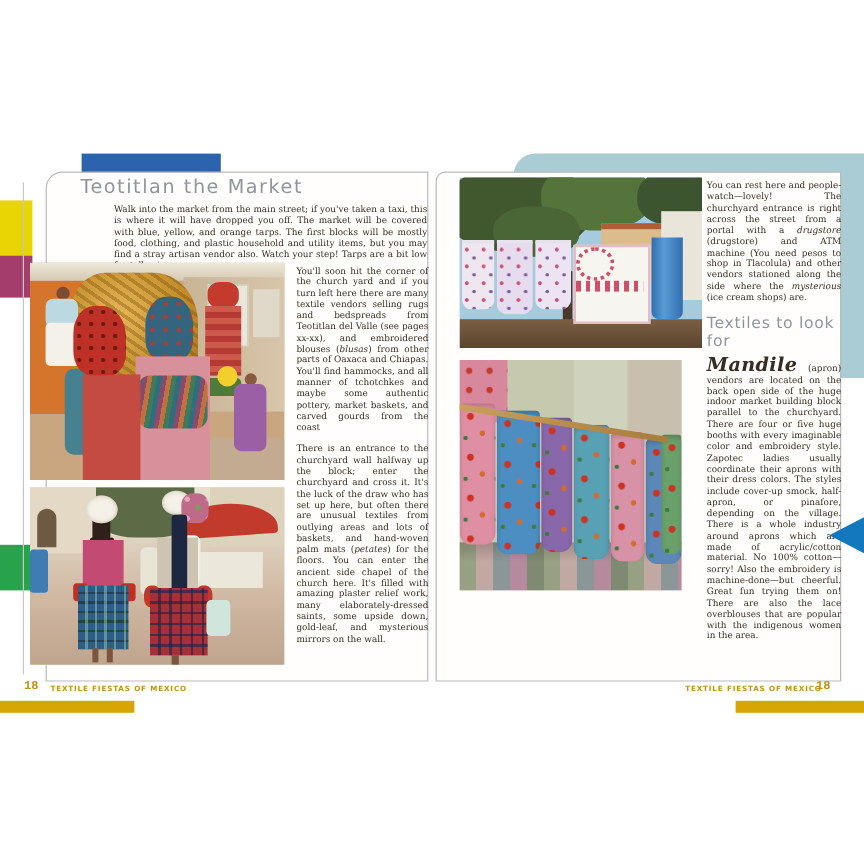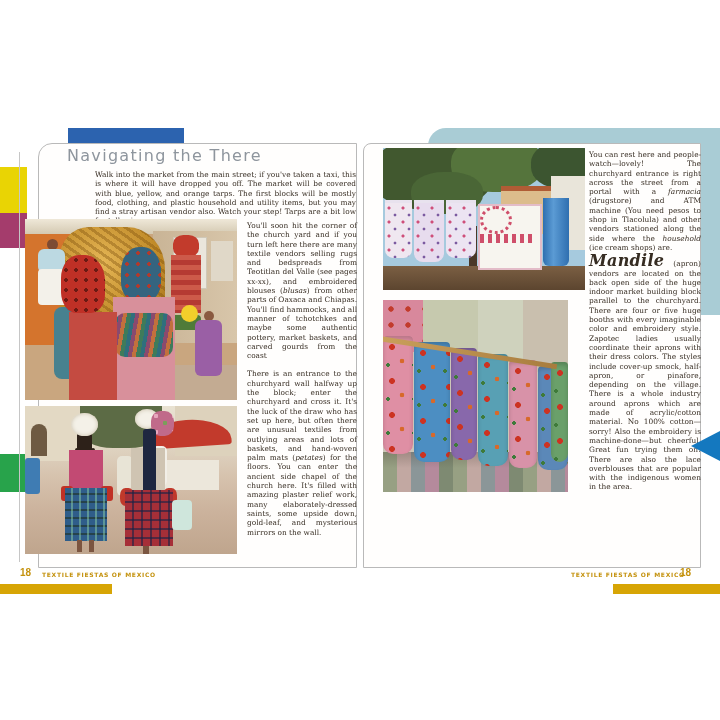--- a/index.html
+++ b/index.html
@@ -33,21 +33,21 @@
        color:#362c22; text-align:justify; }
   .intro { position:absolute; left:95px; top:170px; width:261px; }
   .colL { position:absolute; left:247px; top:221px; width:110px; }
   .colL p { margin-bottom:9px; }
   .colR { position:absolute; left:589px; top:150px; width:112px; }
   .colR p { margin-bottom:4px; }
   .r-i { font-style:italic; }
   .r-lead { font-weight:bold; font-style:italic; font-size:16px; letter-spacing:0.3px; }
 
   
-  .f-num { position:absolute; font-family:Liberation Sans, sans-serif; font-weight:bold;
+  .f-num { position:absolute; font-family:Liberation Mono, monospace; font-weight:bold;
        font-size:10px; color:#c4920e; }
   .f-title { position:absolute; font-family:"DejaVu Sans",sans-serif; font-weight:bold;
        font-size:6px; letter-spacing:0.7px; color:#c4920e; }
   .bar { position:absolute; top:584px; height:10px; background:#d7a505; }
   .bar-left { left:0; width:112px; }
   .bar-right { left:613px; width:107px; }
 
   
   .arrow-blue { position:absolute; right:0; top:431px; width:0; height:0;
       border-top:15px solid transparent; border-bottom:15px solid transparent;
@@ -195,21 +195,21 @@
   <div class="sq sq-yellow"></div>
   <div class="sq sq-magenta"></div>
   <div class="sq sq-green"></div>
   <div class="tab-blue"></div>
   <div class="teal-bg"></div>
   <div class="edge-line"></div>
 
   <div class="card card-left"></div>
   <div class="card card-right"></div>
 
-  <h1 class="page-title">Navigating the There</h1>
+  <h1 class="page-title">Teotitlan the Market</h1>
   <p class="body-text intro">Walk into the market from the main street; if you've taken a taxi, this is where it will have dropped you off. The market will be covered with blue, yellow, and orange tarps. The first blocks will be mostly food, clothing, and plastic household and utility items, but you may find a stray artisan vendor also. Watch your step! Tarps are a bit low for tall gringos.</p>
   <div class="colL">
     <p class="body-text"><span>You'll soon hit the corner of the church yard and if you turn left here there are many textile vendors selling rugs and bedspreads from Teotitlan del Valle (see pages xx-xx), and embroidered blouses (</span><span class="r-i">blusas</span><span>) from other parts of Oaxaca and Chiapas. You'll find hammocks, and all manner of tchotchkes and maybe some authentic pottery, market baskets, and carved gourds from the coast</span></p>
     <p class="body-text"><span>There is an entrance to the churchyard wall halfway up the block; enter the churchyard and cross it. It's the luck of the draw who has set up here, but often there are unusual textiles from outlying areas and lots of baskets, and hand-woven palm mats (</span><span class="r-i">petates</span><span>) for the floors. You can enter the ancient side chapel of the church here. It's filled with amazing plaster relief work, many elaborately-dressed saints, some upside down, gold-leaf, and mysterious mirrors on the wall.</span></p>
   </div>
 
   <div class="photo photo-l1">
     <div class="l1-wall"></div>
     <div class="l1-roof"></div>
     <div class="l1-bgr"></div>
@@ -260,21 +260,22 @@
     <div class="l2-blouse2"></div>
     <div class="l2-sash"></div>
     <div class="l2-pompom1"></div>
     <div class="l2-pompom2"></div>
     <div class="l2-skirt2"></div>
     <div class="l2-bag"></div>
     <div class="l2-legs2"></div>
   </div>
 
   <div class="colR">
-    <p class="body-text"><span>You can rest here and people-watch—lovely! The churchyard entrance is right across the street from a portal with a </span><span class="r-i">farmacia</span><span> (drugstore) and ATM machine (You need pesos to shop in Tlacolula) and other vendors stationed along the side where the </span><span class="r-i">household</span><span> (ice cream shops) are.</span></p>
+    <p class="body-text"><span>You can rest here and people-watch—lovely! The churchyard entrance is right across the street from a portal with a </span><span class="r-i">drugstore</span><span> (drugstore) and ATM machine (You need pesos to shop in Tlacolula) and other vendors stationed along the side where the </span><span class="r-i">mysterious</span><span> (ice cream shops) are.</span></p>
+    <h2 class="section-title">Textiles to look for</h2>
     <p class="body-text"><span class="r-lead">Mandile</span><span> (apron) vendors are located on the back open side of the huge indoor market building block parallel to the churchyard. There are four or five huge booths with every imaginable color and embroidery style. Zapotec ladies usually coordinate their aprons with their dress colors. The styles include cover-up smock, half-apron, or pinafore, depending on the village. There is a whole industry around aprons which are made of acrylic/cotton material. No 100% cotton—sorry! Also the embroidery is machine-done—but cheerful. Great fun trying them on! There are also the lace overblouses that are popular with the indigenous women in the area.</span></p>
   </div>
 
   <div class="photo photo-r1">
     <div class="r1-t1"></div>
     <div class="r1-t2"></div>
     <div class="r1-t3"></div>
     <div class="r1-t4"></div>
     <div class="r1-bld"></div>
     <div class="r1-wall"></div>

